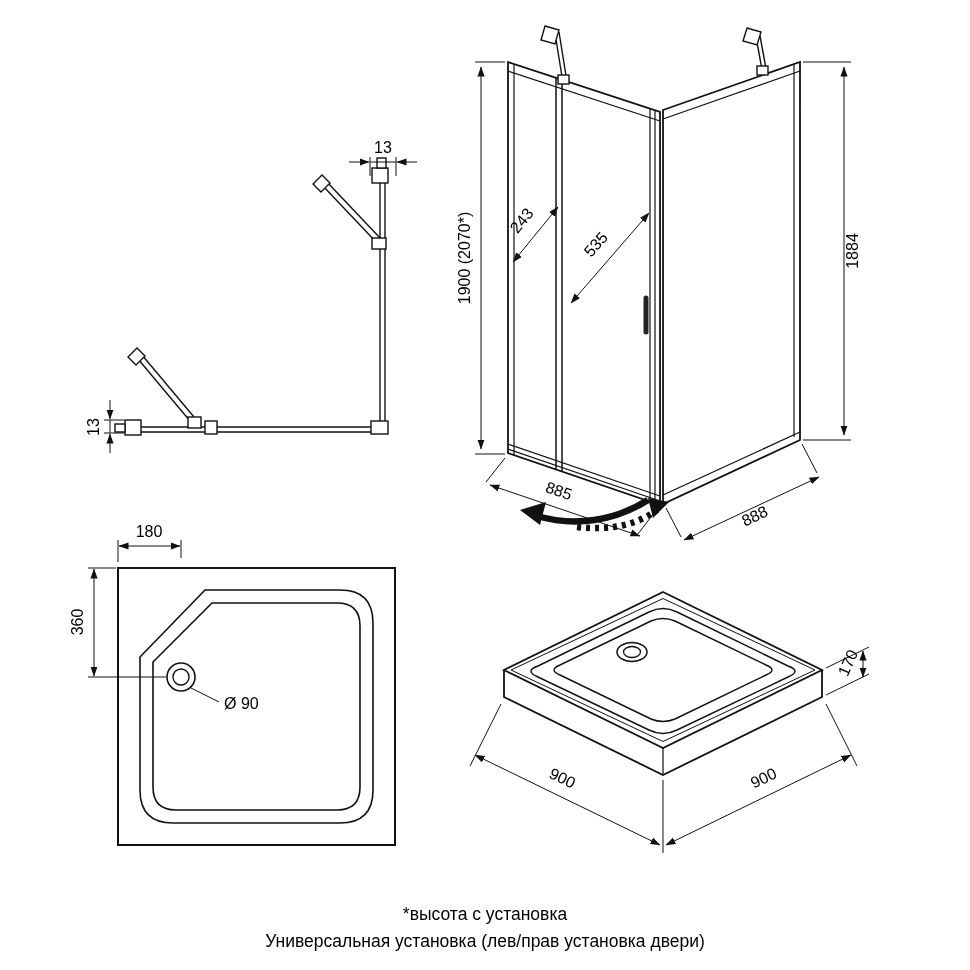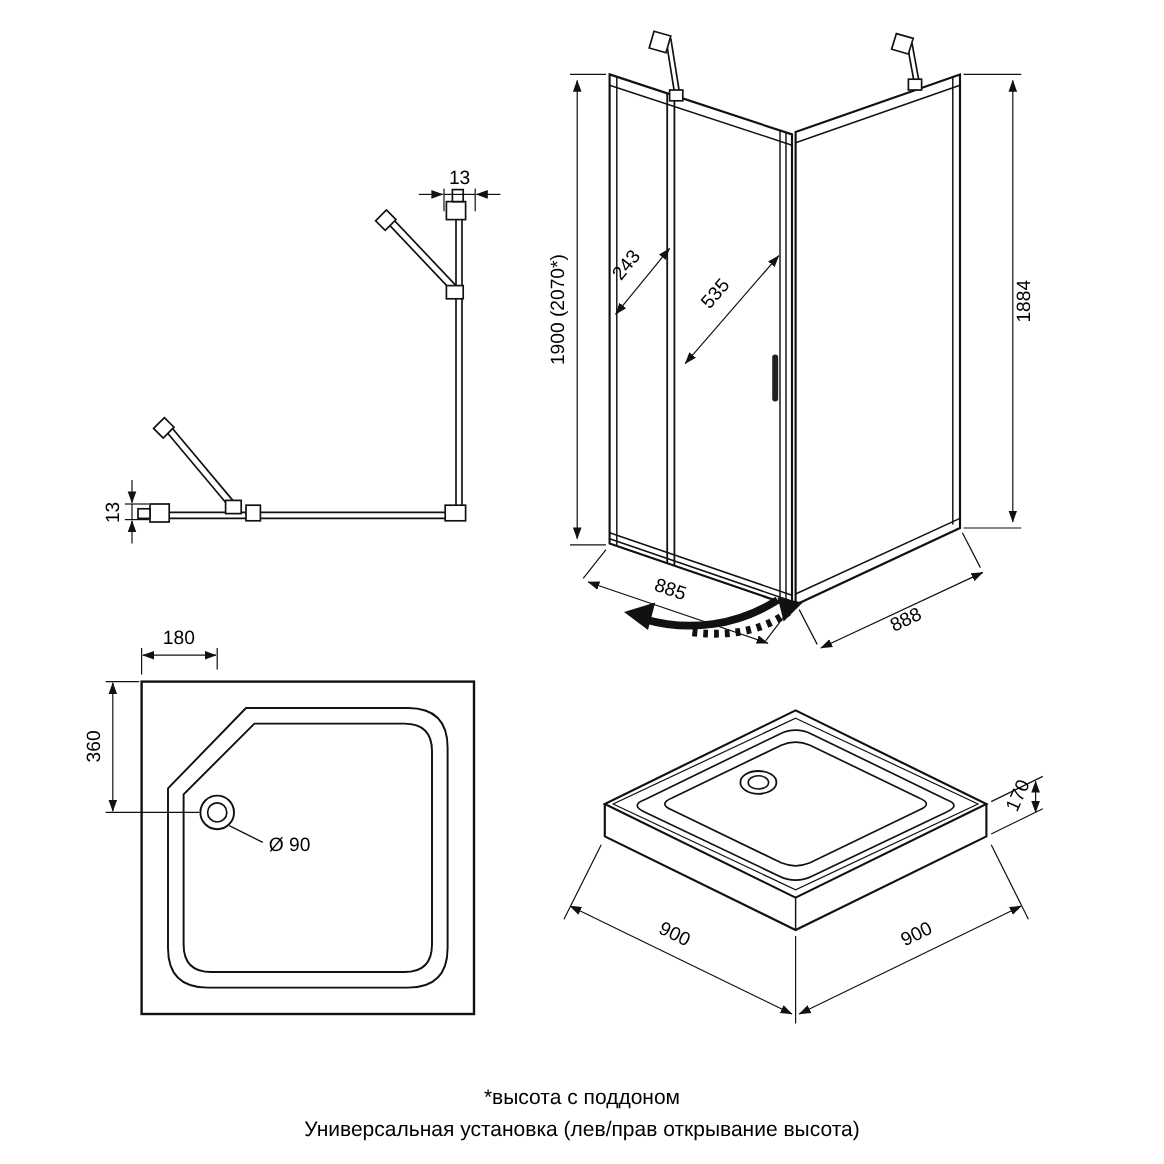--- a/index.html
+++ b/index.html
@@ -154,14 +154,14 @@
     <line x1="663" y1="780" x2="663" y2="853"></line>
     <line x1="475" y1="755" x2="660" y2="845" marker-start="url(#arr)" marker-end="url(#arr)"></line>
     <line x1="826" y1="704" x2="857" y2="766"></line>
     <line x1="666" y1="845" x2="851" y2="755" marker-start="url(#arr)" marker-end="url(#arr)"></line>
   </g>
   <text transform="translate(853,665) rotate(-66)" text-anchor="middle">170</text>
   <text transform="translate(560,783) rotate(26)" text-anchor="middle">900</text>
   <text transform="translate(766,783) rotate(-26)" text-anchor="middle">900</text>
 </svg>
 
-<div class="note" id="note1">*высота с поддоном</div>
-<div class="note" id="note2">Универсальная установка (лев/прав открывание высота)</div>
+<div class="note" id="note1">*высота с установка</div>
+<div class="note" id="note2">Универсальная установка (лев/прав установка двери)</div>
 
 </body></html>

